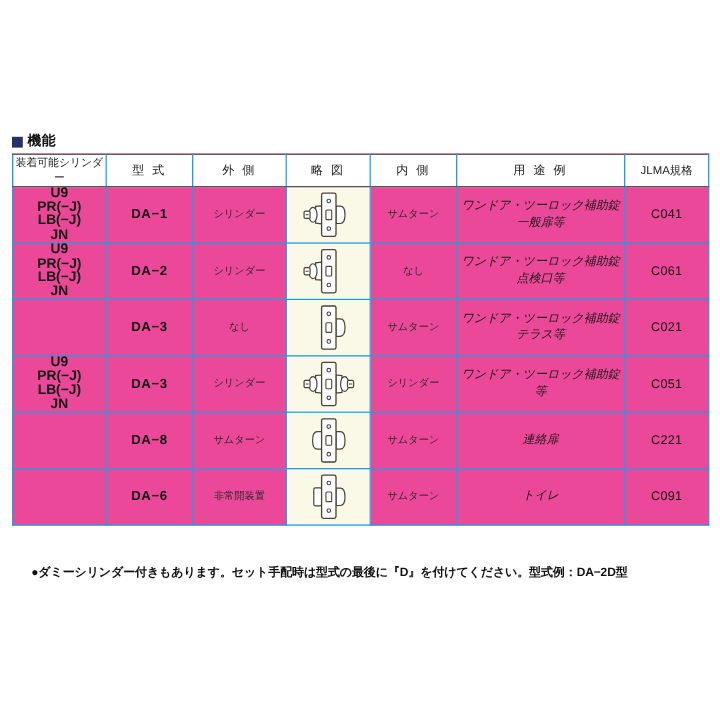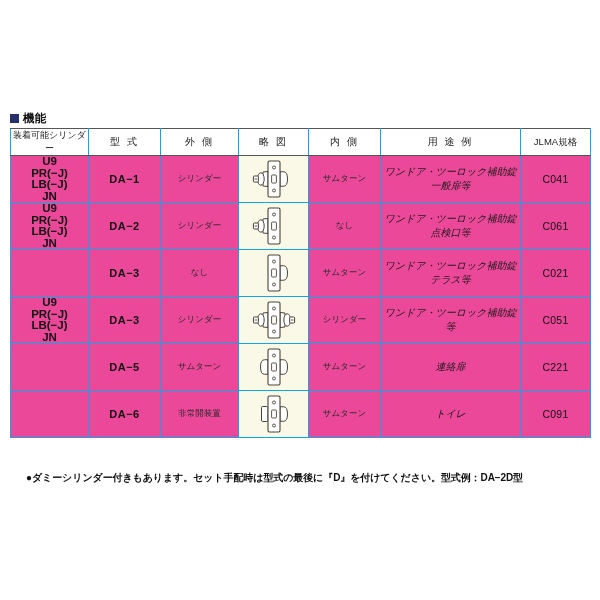--- a/index.html
+++ b/index.html
@@ -300,21 +300,21 @@
                   <circle cx="32" cy="34.5" r="1.5" fill="none" stroke="#4a4338" stroke-width="0.9"></circle>
                 </svg>
               </div>
             </td>
             <td class="cell-in">シリンダー</td>
             <td class="cell-use">ワンドア・ツーロック補助錠等</td>
             <td class="cell-jis">C051</td>
           </tr>
           <tr>
             <td class="cell-cyl"></td>
-            <td class="cell-model">DA−5</td>
+            <td class="cell-model">DA−8</td>
             <td class="cell-out">サムターン</td>
             <td class="diagram-cell">
               <div class="diagram-holder">
                 <svg width="64" height="46" viewBox="0 0 64 46" xmlns="http://www.w3.org/2000/svg" aria-hidden="true">
                   <path d="M 26 15.75
                   L 22.5 15.75
                   Q 18.5 15.75 18.5 23
                   Q 18.5 30.25 22.5 30.25
                   L 26 30.25 Z" fill="#ffffff" stroke="#4a4338" stroke-width="1"></path>
                   <path d="M 38 15.75

